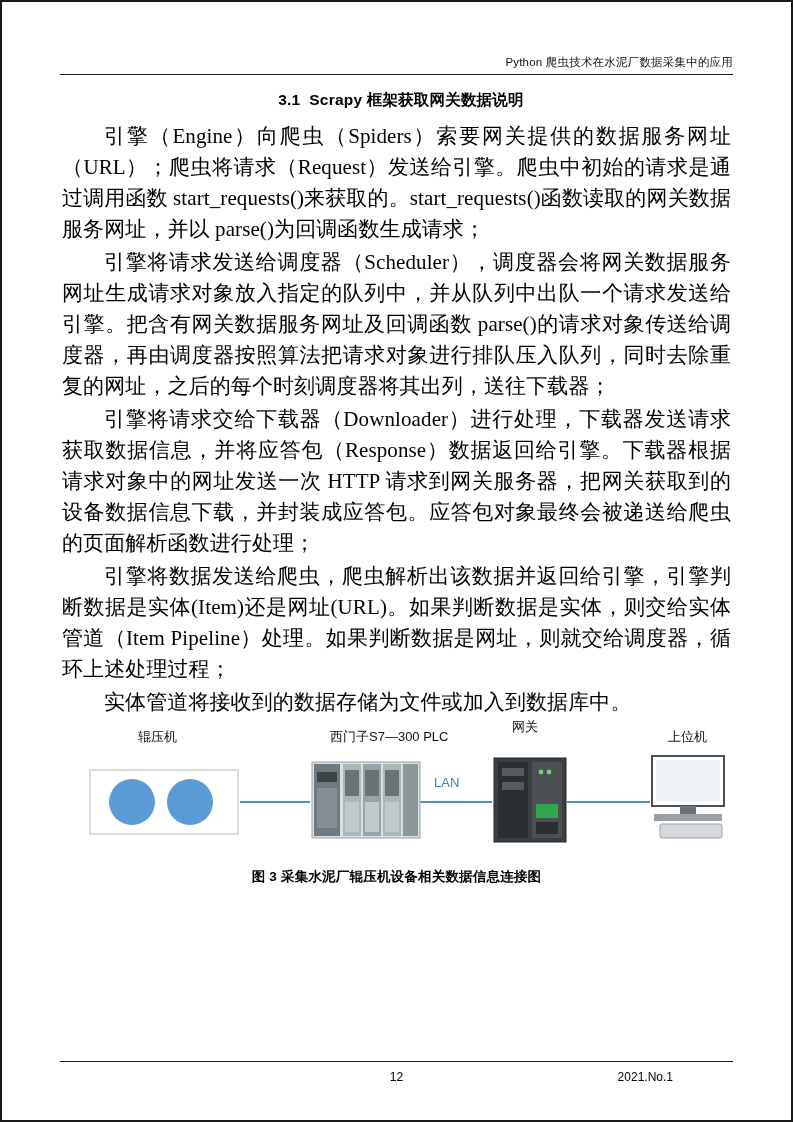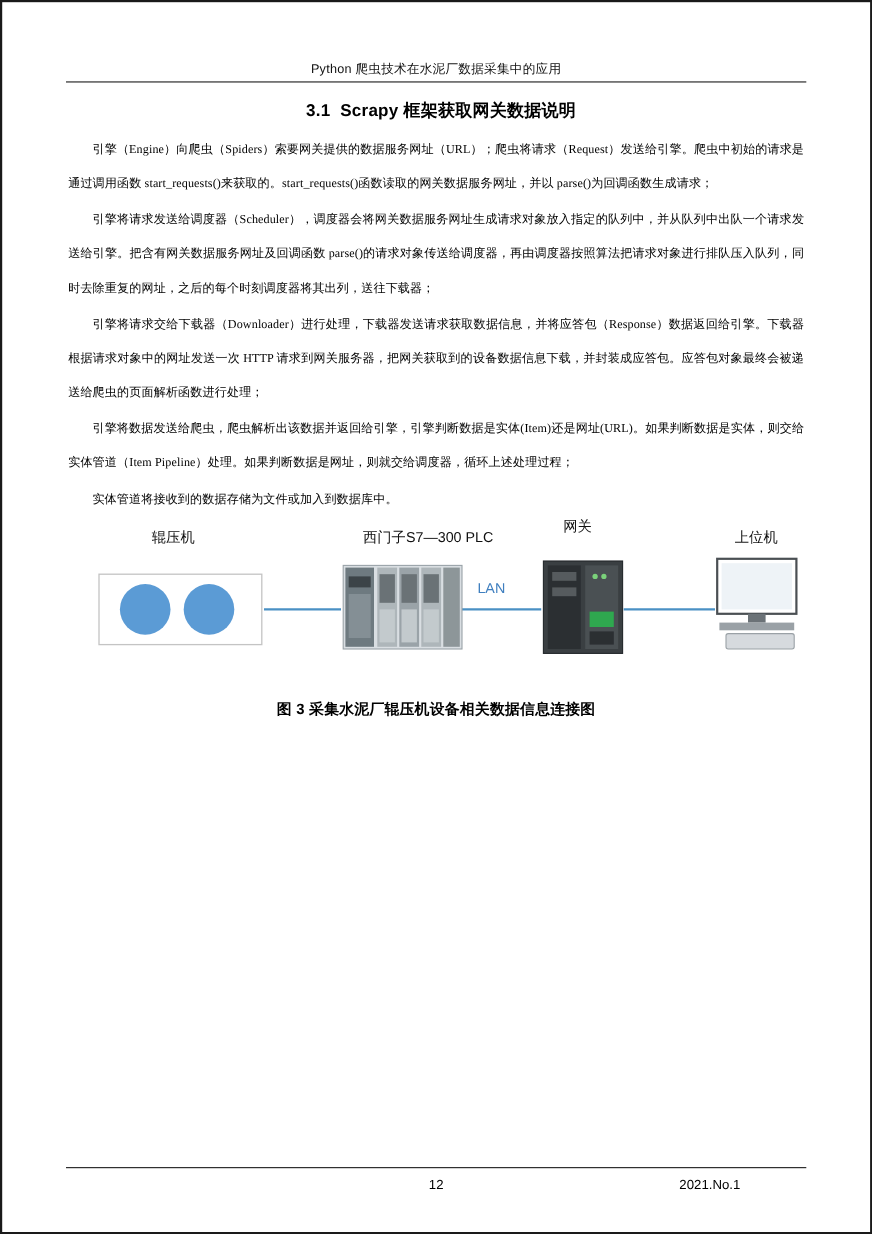--- a/index.html
+++ b/index.html
@@ -24,21 +24,21 @@
     border-right: 2px solid #1a1a1a;
     border-top: 2px solid #1a1a1a;
     border-bottom: 2px solid #1a1a1a;
     pointer-events: none;
   }
   .header {
     position: absolute;
     left: 60px;
     right: 60px;
     top: 55px;
-    text-align: center;
+    text-align: right;
     font-size: 11.5px;
     font-family: "Liberation Sans", sans-serif;
     letter-spacing: 0.2px;
     color: #111;
   }
   .header-rule {
     position: absolute;
     left: 60px;
     right: 60px;
     top: 74px;
@@ -57,37 +57,37 @@
     font-weight: bold;
     margin: 6px 0 10px 0;
     letter-spacing: 0.2px;
     text-align: center;
   }
   h2.sec .num {
     display: inline-block;
     min-width: 40px;
   }
   p.body {
-    font-size: 11px;
+    font-size: 21px;
     line-height: 31px;
     margin: 0 0 2px 0;
     text-align: justify;
     text-indent: 2em;
     letter-spacing: 0.1px;
   }
   .fig-wrap {
     margin-top: 14px;
     position: relative;
     height: 130px;
   }
   .fig-caption {
     text-align: center;
     font-size: 13.5px;
     font-family: "Liberation Sans", sans-serif;
-    margin-top: 22px;
+    margin-top: 6px;
     margin-bottom: 6px;
     font-weight: bold;
     letter-spacing: 0.2px;
   }
   .footer-rule {
     position: absolute;
     left: 60px;
     right: 60px;
     bottom: 60px;
     border-bottom: 1px solid #1a1a1a;

